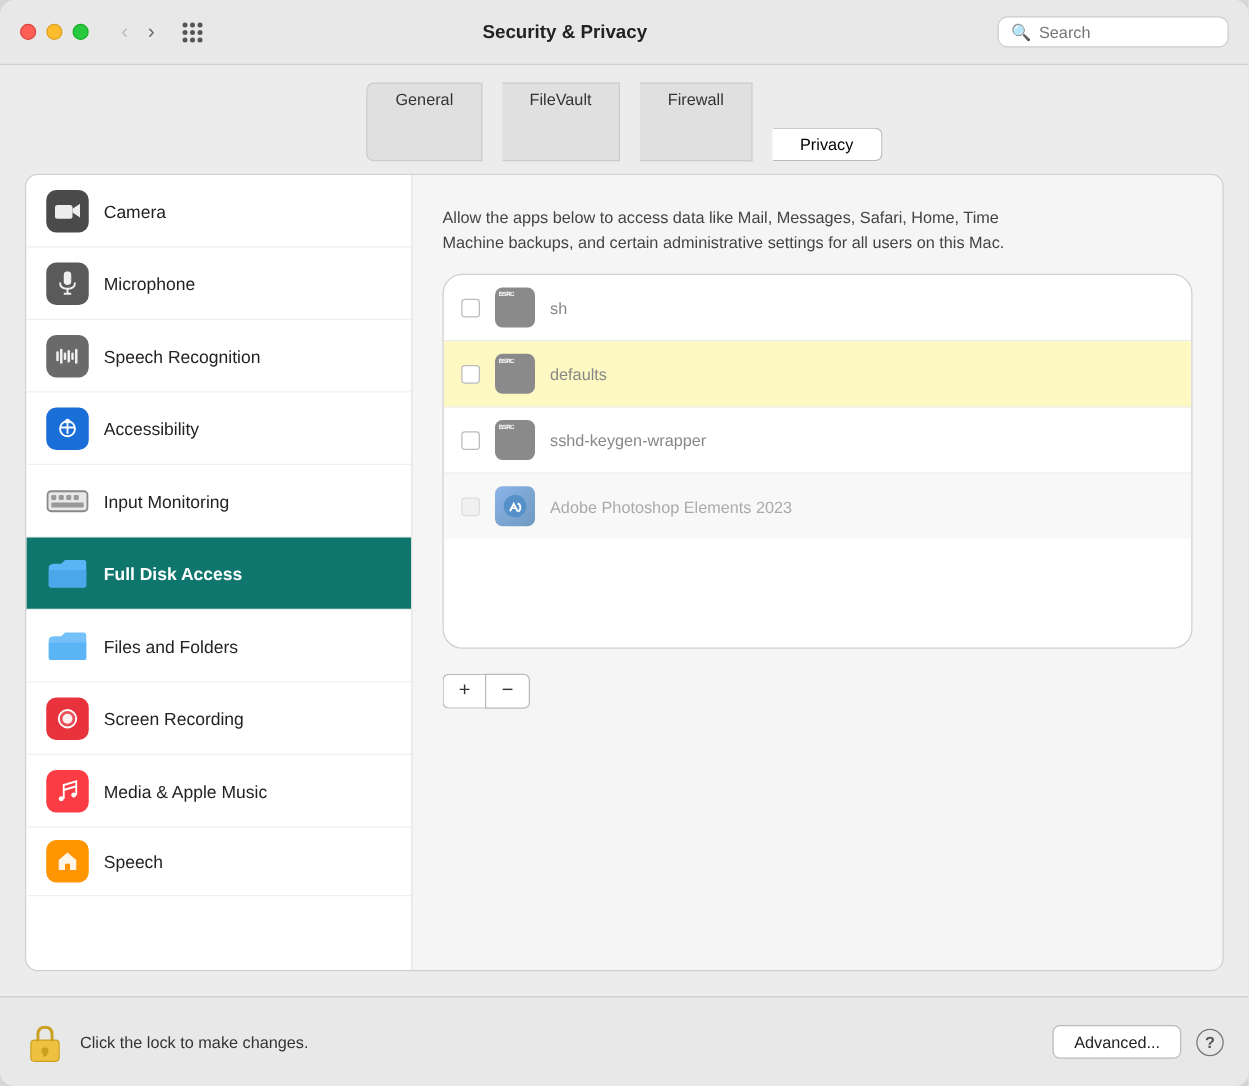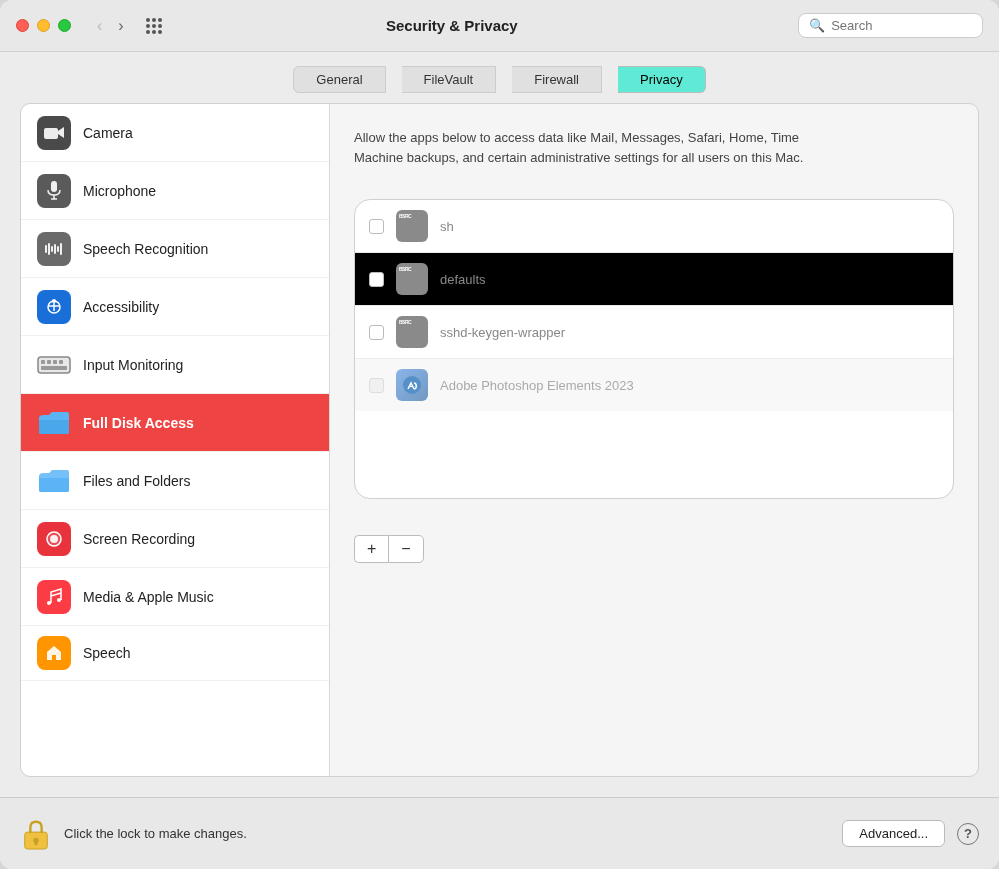--- a/index.html
+++ b/index.html
@@ -127,24 +127,25 @@
       background: #e0e0e0;
       margin: 0;
       user-select: none;
     }
 
     .tab:first-child { border-radius: 6px 0 0 6px; }
     .tab:last-child { border-radius: 0 6px 6px 0; }
     .tab + .tab { border-left: none; }
 
     .tab.active {
-      background: #5eead4;
+      background: #ffffff;
       font-weight: 500;
       color: #000;
       border-color: #bbb;
+      margin-top: 36px;
     }
 
     
     .main-content {
       flex: 1;
       padding: 0 20px 20px;
       display: flex;
       flex-direction: column;
       overflow: hidden;
     }
@@ -172,21 +173,21 @@
       display: flex;
       align-items: center;
       padding: 10px 16px;
       gap: 12px;
       cursor: pointer;
       border-bottom: 1px solid #f0f0f0;
       min-height: 58px;
     }
 
     .sidebar-item.active {
-      background: #ef4444;
+      background: #0f766e;
       color: white;
     }
 
     .sidebar-item-label {
       font-size: 14px;
       font-weight: 400;
       color: #222;
     }
 
     .sidebar-item.active .sidebar-item-label {
@@ -214,21 +215,21 @@
     .icon-screen { background: #e8323c; color: white; }
     .icon-music { background: #fc3c44; color: white; }
     .icon-homekit { background: #ff9500; color: white; }
 
     
     .right-panel {
       flex: 1;
       padding: 24px;
       display: flex;
       flex-direction: column;
-      gap: 32px;
+      gap: 16px;
     }
 
     .description-text {
       font-size: 13px;
       color: #444;
       line-height: 1.5;
       max-width: 480px;
     }
 
     
@@ -576,21 +577,21 @@
         <div class="apps-list">
 
           <div class="app-row">
             <div class="app-checkbox"></div>
             <div class="app-icon-box" style="background:#8a8a8a;">
               <span class="bsrc-label" style="font-size:5px; color:white; position:absolute; top:3px; left:3px; font-weight:700; letter-spacing:-0.5px;">BSRC</span>
             </div>
             <span class="app-name">sh</span>
           </div>
 
-          <div class="app-row" style="background:#000000;">
+          <div class="app-row" style="background:#fef9c3;">
             <div class="app-checkbox"></div>
             <div class="app-icon-box" style="background:#8a8a8a;">
               <span class="bsrc-label" style="font-size:5px; color:white; position:absolute; top:3px; left:3px; font-weight:700; letter-spacing:-0.5px;">BSRC</span>
             </div>
             <span class="app-name">defaults</span>
           </div>
 
           <div class="app-row">
             <div class="app-checkbox"></div>
             <div class="app-icon-box" style="background:#8a8a8a;">

